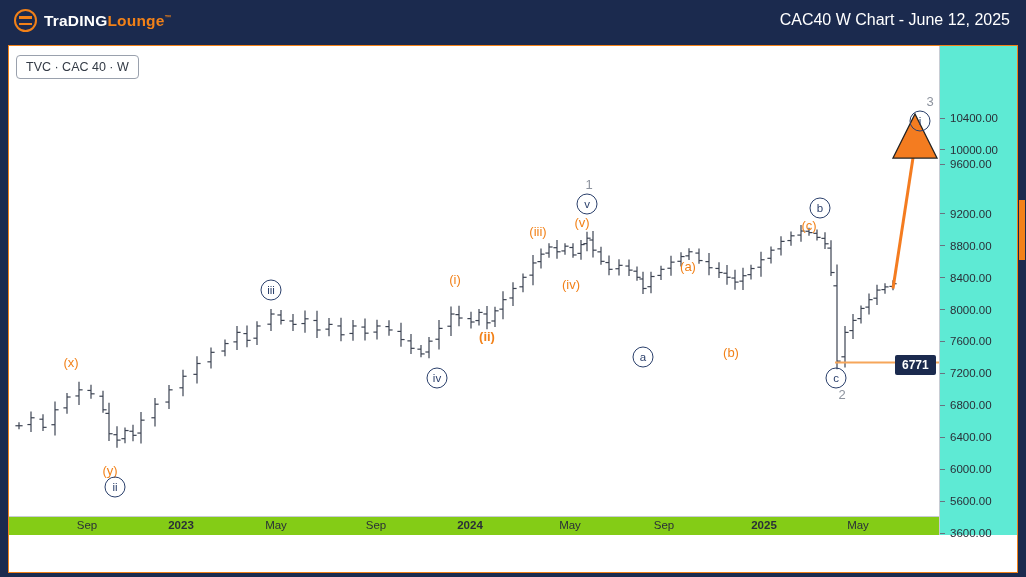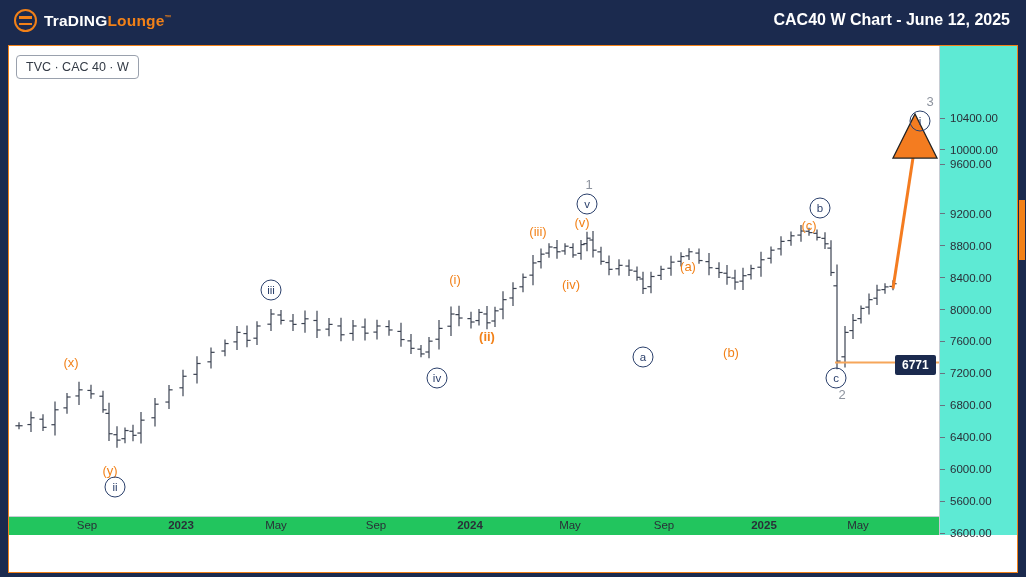--- a/index.html
+++ b/index.html
@@ -28,21 +28,21 @@
     content:"";position:absolute;left:3px;right:3px;height:2.4px;background:#f28118;
   }
   .brand-mark:before{top:5.2px;}
   .brand-mark:after{top:11.5px;}
   .brand-text{font-size:15.5px;font-weight:bold;letter-spacing:.2px;}
   .brand-a{color:#ffffff;}
   .brand-b{color:#f28118;}
   .brand-tm{color:#f28118;font-size:7px;vertical-align:super;}
   .header-title{
     position:absolute;right:16px;top:11px;
-    color:#ffffff;font-size:16px;font-weight:bold;
+    color:#ffffff;font-size:16px;font-weight:normal;
     white-space:nowrap;
   }
   
   .chart-frame{
     position:absolute;left:8px;top:45px;width:1010px;height:528px;
     background:#ffffff;
     border:1.6px solid #f28118;
     box-sizing:border-box;
     overflow:hidden;
   }
@@ -75,21 +75,21 @@
     position:absolute;left:0;top:6.5px;width:5px;height:1px;background:#6a7280;
   }
   .ptick span{
     position:absolute;left:10px;top:0;font-size:11.5px;color:#2a2f38;
     line-height:14px;
   }
   
   .time-axis{
     position:absolute;left:0;top:470px;width:930px;height:19px;
     border-top:1px solid #c8ccd4;
-    box-sizing:border-box;background:#22c55e;
+    box-sizing:border-box;background:#84cc16;
   }
   .ttick{
     position:absolute;top:2px;font-size:11.5px;color:#2a2f38;
     transform:translateX(-50%);white-space:nowrap;
   }
   .ttick.bold{font-weight:bold;}
   
   .price-badge{
     position:absolute;
     background:#1b2a4e;color:#ffffff;

